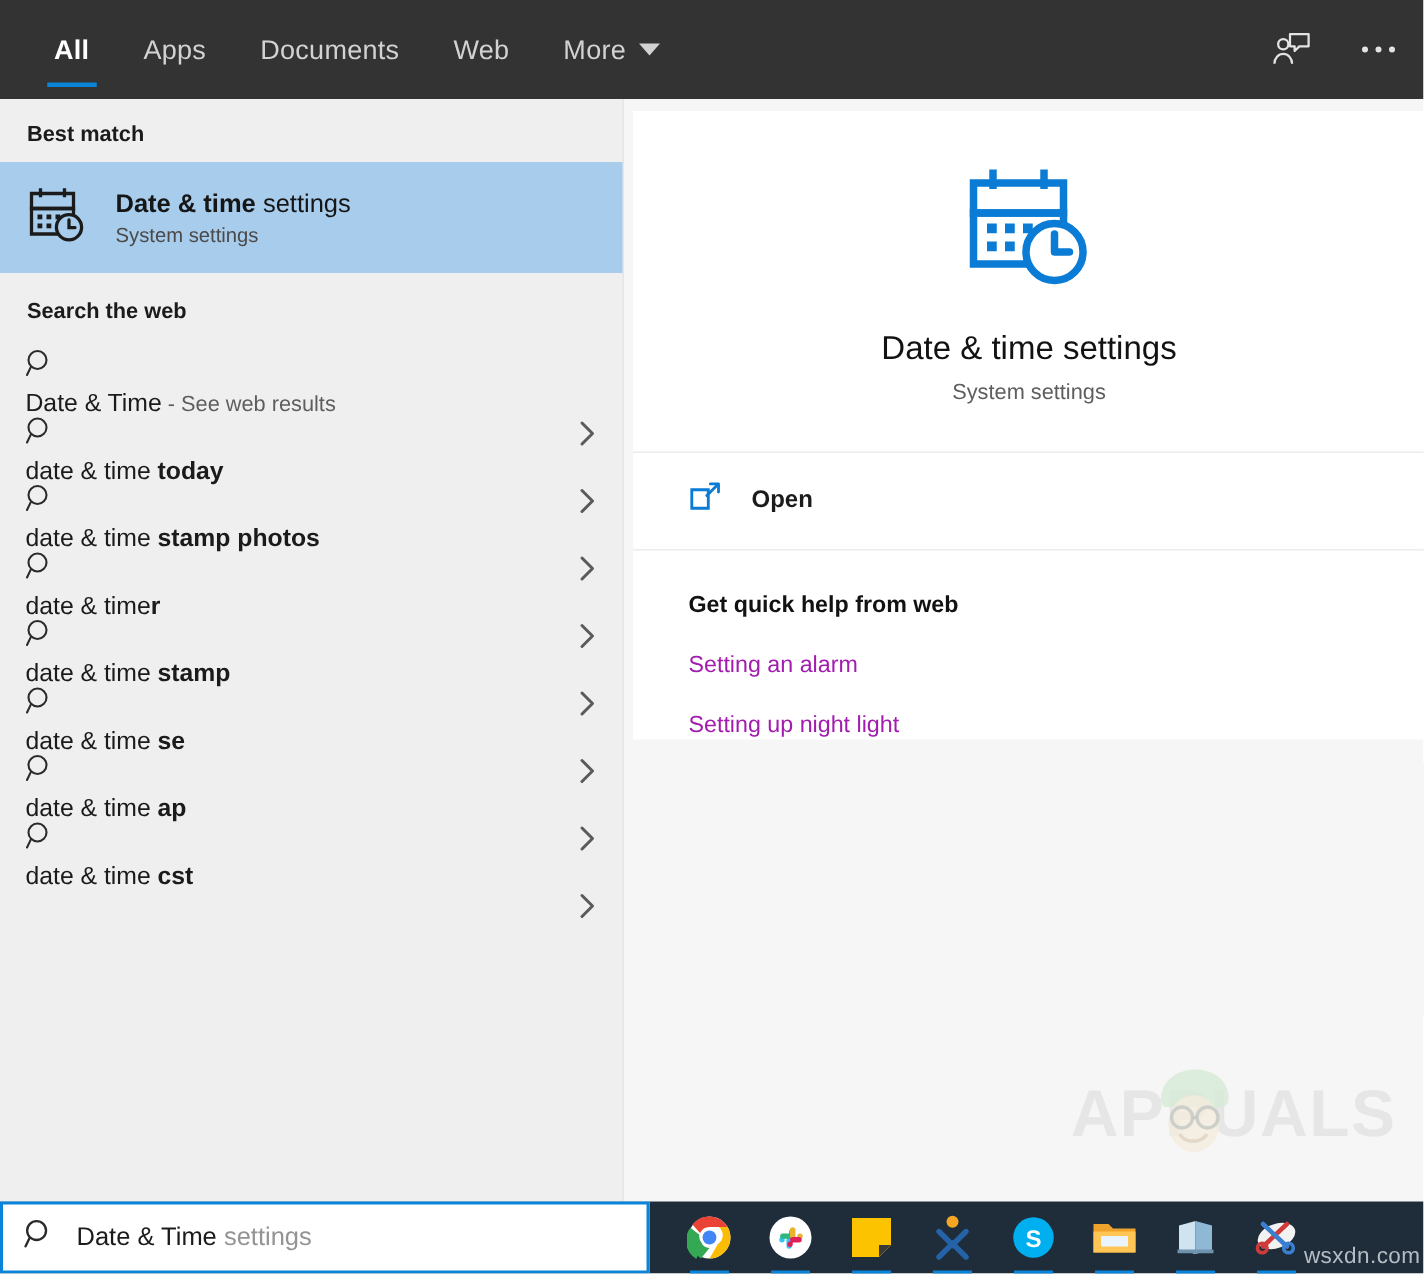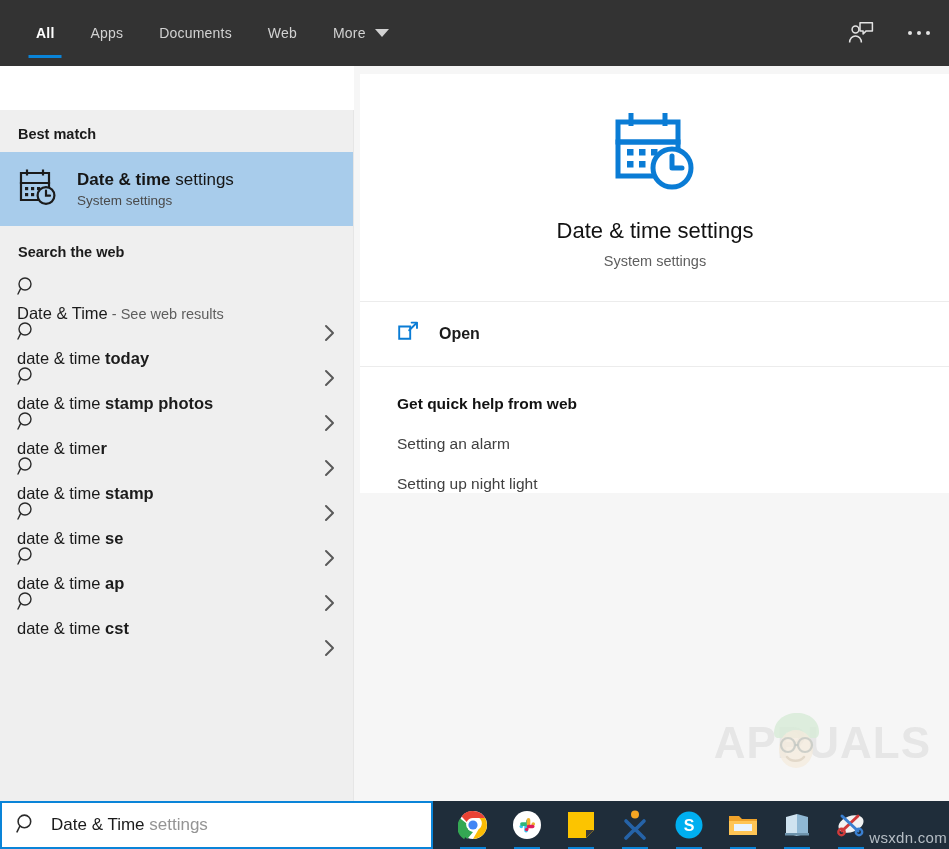--- a/index.html
+++ b/index.html
@@ -14,21 +14,21 @@
   
   .topbar {
     position: absolute; left: 0; top: 0; width: 949px; height: 66px;
     background: #333333;
     display: flex; align-items: flex-start;
   }
   .tabs { display: flex; align-items: flex-start; padding-left: 18px; height: 66px; }
   .tab {
     position: relative; height: 66px;
     display: flex; align-items: center; justify-content: center;
-    padding: 0 18px; color: #d2d2d2; font-size: 14px; letter-spacing: .2px;
+    padding: 0 18px; color: #d2d2d2; font-size: 18px; letter-spacing: .2px;
     cursor: default; white-space: nowrap;
   }
   .tab.active { color: #ffffff; font-weight: bold; }
   .tab.active::after {
     content: ""; position: absolute; left: 50%; transform: translateX(-50%);
     bottom: 8px; width: 33px; height: 3px; background: #0a84d8;
   }
   .tab .caret {
     display: inline-block; margin-left: 9px;
     width: 0; height: 0;
@@ -42,23 +42,22 @@
   .tb-icon { width: 40px; height: 40px; display: flex; align-items: center; justify-content: center; }
   .dots { display: flex; gap: 5px; }
   .dots i { width: 4px; height: 4px; border-radius: 50%; background: #e3e3e3; display: block; }
 
   
   .body-area {
     position: absolute; left: 0; top: 66px; width: 949px; height: 735px;
     display: flex; background: #ffffff;
   }
   .left-pane {
-    width: 354px; height: 735px; background: #efefef; position: relative;
+    width: 416px; height: 735px; background: #efefef; position: relative;
     border-right: 1px solid #e6e6e6;
-    margin-top: 44px;
   }
   .right-pane {
     flex: 1; height: 735px; background: #f6f6f6; position: relative;
   }
 
   
   .section-title {
     padding: 16px 0 10px 18px; font-size: 14.5px; font-weight: bold; color: #1b1b1b;
   }
   .best-match {
@@ -99,21 +98,21 @@
   .hero-sub { font-size: 14.5px; color: #5e5e5e; margin-top: 9px; }
 
   .card-action {
     height: 65px; display: flex; align-items: center; gap: 20px;
     padding-left: 37px; border-bottom: 1px solid #ececec;
   }
   .action-label { font-size: 16px; color: #1b1b1b; font-weight: bold; }
 
   .card-help { padding: 28px 16px 0 37px; }
   .help-title { font-size: 15.5px; font-weight: bold; color: #121212; }
-  .help-link { font-size: 15.5px; color: #404040; margin-top: 22px; cursor: default; }
+  .help-link { font-size: 15.5px; color: #a21caf; margin-top: 22px; cursor: default; }
 
   
   .watermark {
     position: absolute; right: 18px; bottom: 36px;
     display: flex; align-items: center; gap: 0;
     opacity: .55; pointer-events: none; user-select: none;
   }
   .wm-text {
     font-size: 44px; font-weight: bold; letter-spacing: 1px;
     color: #d9d9d9; line-height: 1;

